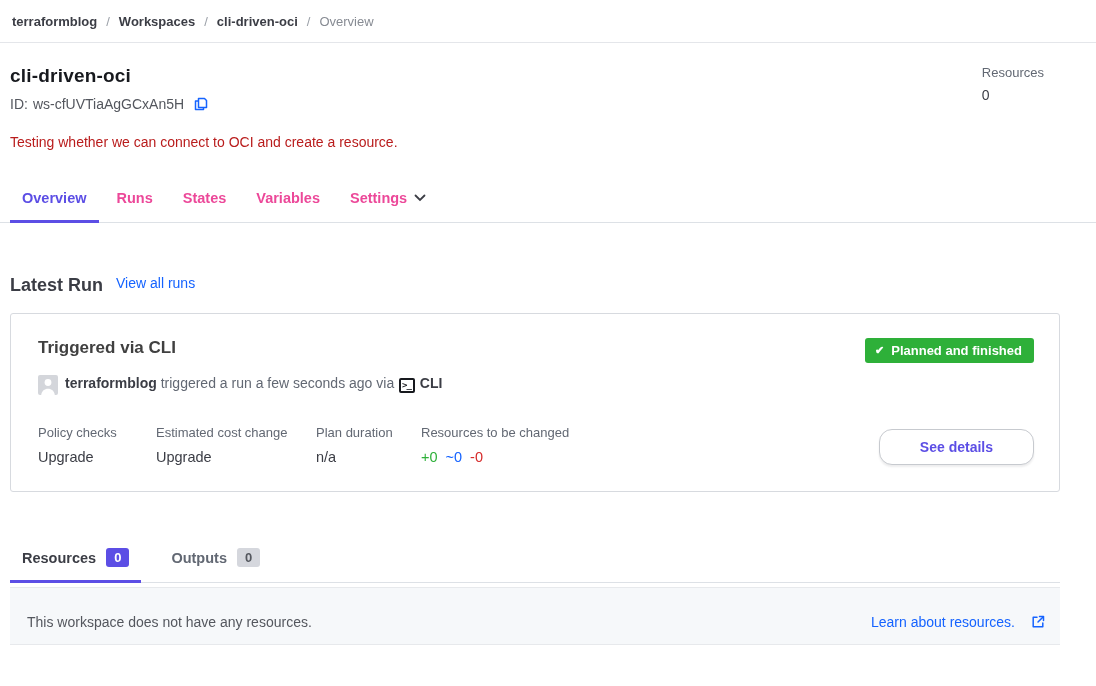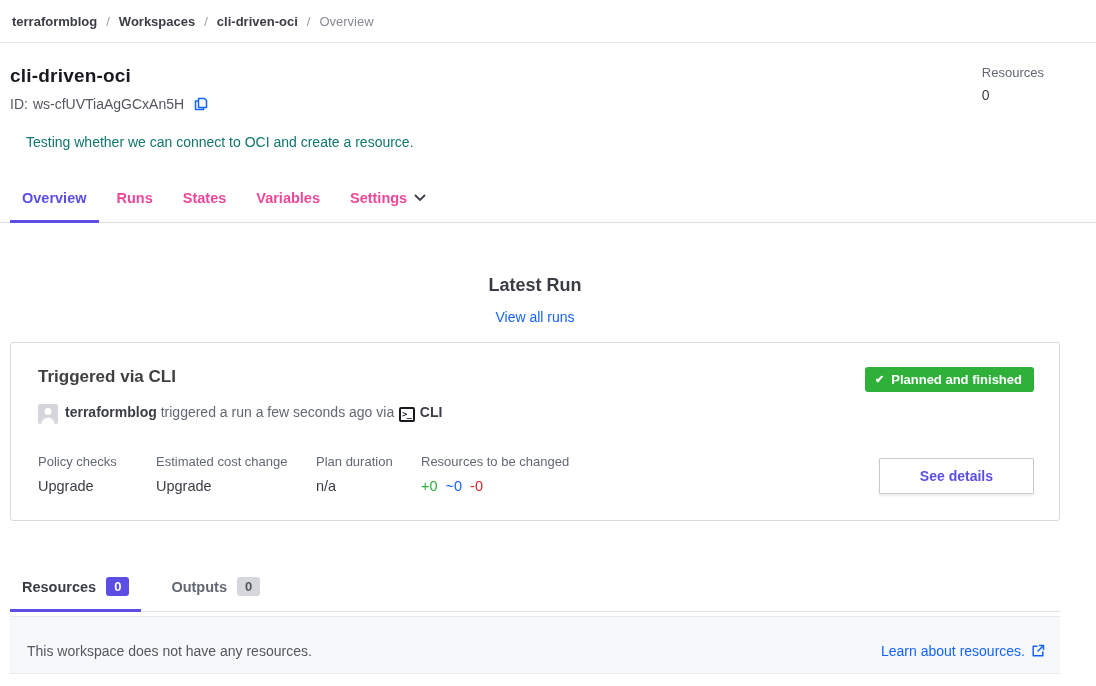--- a/index.html
+++ b/index.html
@@ -20,41 +20,41 @@
   .bc-sep  { color:#9ba0a8; font-weight:normal; }
   .bc-current { color:#878b93; font-weight:normal; }
 
   .content { margin:0 36px 0 10px; }
 
   
   .header-row { display:flex; justify-content:space-between; margin-top:22px; }
   .page-title { font-size:19px; font-weight:bold; color:#17191e; letter-spacing:.2px; }
   .id-row { margin-top:9px; font-size:14px; color:#54575e; display:flex; align-items:flex-end; gap:5px; }
   .copy-btn { cursor:pointer; display:inline-flex; margin-left:4px; }
-  .desc { margin-top:22px; font-size:14px; color:#0f766e;margin-left:16px; }
+  .desc { margin-top:22px; font-size:14px; color:#b91c1c; }
   .side-stat { text-align:left; padding-right:16px; min-width:70px; }
   .side-stat .lbl { font-size:13px; color:#626873; }
   .side-stat .val { font-size:14px; color:#3b3d45; margin-top:7px; }
 
   
   .tabs-wrap { border-bottom:1px solid #dde1e6; margin-top:40px; padding-left:10px; }
   .tabs { display:flex; }
   .tab {
     font-size:14.5px; font-weight:bold; color:#ec4899;
     padding:0 12px 16px 12px; margin-right:6px;
     position:relative; cursor:pointer; display:flex; align-items:center; gap:7px;
   }
   .tab.active { color:#5c4ee5; }
   .tab.active::after {
     content:""; position:absolute; left:0; right:0; bottom:-1px;
     height:3px; background:#5c4ee5;
   }
 
   
-  .latest-run-head { margin-top:52px; display:flex; align-items:center; gap:13px;flex-direction:column; }
+  .latest-run-head { margin-top:52px; display:flex; align-items:flex-start; gap:13px; }
   .section-title { font-size:18px; font-weight:bold; color:#3b3d45; }
   .link { color:#1563ff; font-size:14px; cursor:pointer; text-decoration:none; }
 
   .run-card {
     margin-top:17px; border:1px solid #d7dadf; border-radius:3px;
     padding:24px 25px 26px 17px; position:relative; background:#fff;
   }
   .run-card-top { display:flex; justify-content:space-between; align-items:flex-start; }
   .run-title { font-size:17px; font-weight:bold; color:#404040; padding-left:10px; }
   .status-badge {
@@ -78,21 +78,21 @@
   .stat { margin-right:0; }
   .stat:nth-child(1){ width:118px; }
   .stat:nth-child(2){ width:160px; }
   .stat:nth-child(3){ width:105px; }
   .stat .s-lbl { font-size:13px; color:#626873; }
   .stat .s-val { font-size:14.5px; color:#3b3d45; margin-top:9px; }
   .diff-add { color:#2eb039; margin-right:8px; }
   .diff-change { color:#1563ff; margin-right:8px; }
   .diff-destroy { color:#d62a2a; }
   .see-details {
-    background:#fff; border:1px solid #c7cacf; border-radius:1px;
+    background:#fff; border:1px solid #c7cacf; border-radius:13px;
     color:#5c4ee5; font-size:14px; font-weight:bold;
     padding:9px 40px; cursor:pointer;
     box-shadow:0 2px 2px rgba(20,20,40,.08);
     font-family:"Liberation Sans", sans-serif;
   }
 
   
   .rtabs-wrap { margin-top:56px; border-bottom:1px solid #dde1e6; }
   .rtabs { display:flex; }
   .rtab { display:flex; align-items:center; gap:10px;
@@ -109,21 +109,21 @@
   .count-badge.purple { background:#5c4ee5; color:#fff; }
   .count-badge.gray { background:#d5d7dd; color:#54575e; }
 
   
   .empty-row {
     margin-top:4px; background:#f6f8fa;
     border:1px solid #e7e9ec; border-left:none; border-right:none;
     display:flex; justify-content:space-between; align-items:center;
     padding:26px 15px 14px 17px; font-size:14px; color:#54575e;
   }
-  .empty-link { display:flex; align-items:center; gap:6px; }
+  .empty-link { display:flex; align-items:center; gap:16px; }
   svg { display:block; }
 </style>
 </head>
 <body>
 
 <nav class="breadcrumb">
   <span class="bc-item">terraformblog</span>
   <span class="bc-sep">/</span>
   <span class="bc-item">Workspaces</span>
   <span class="bc-sep">/</span>

